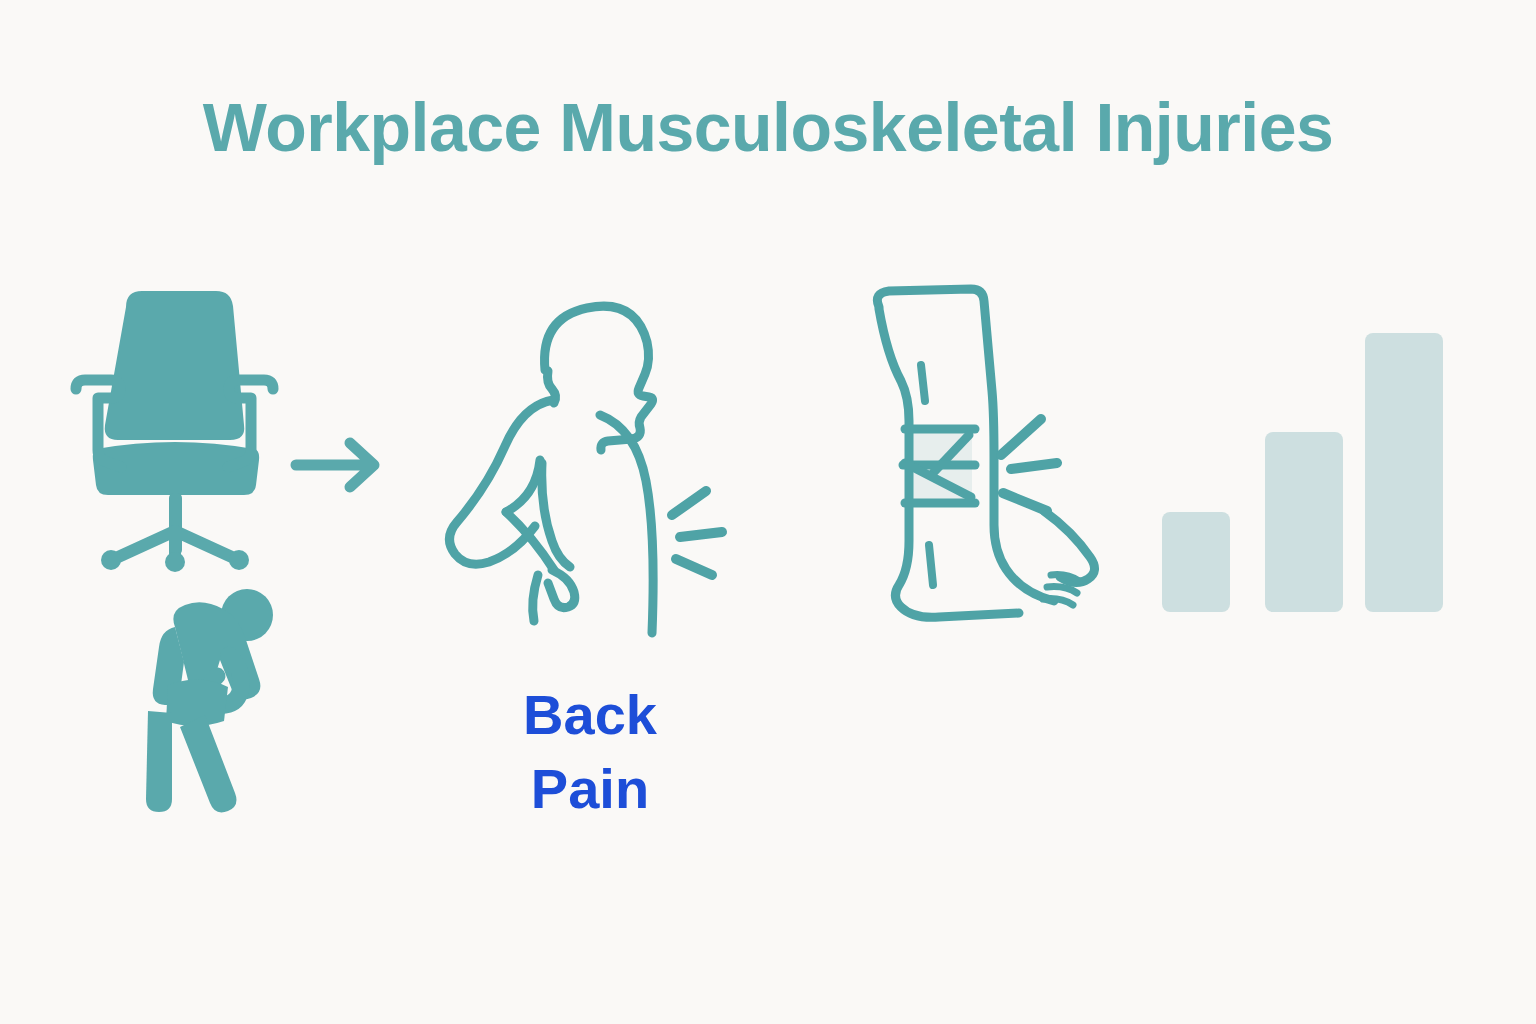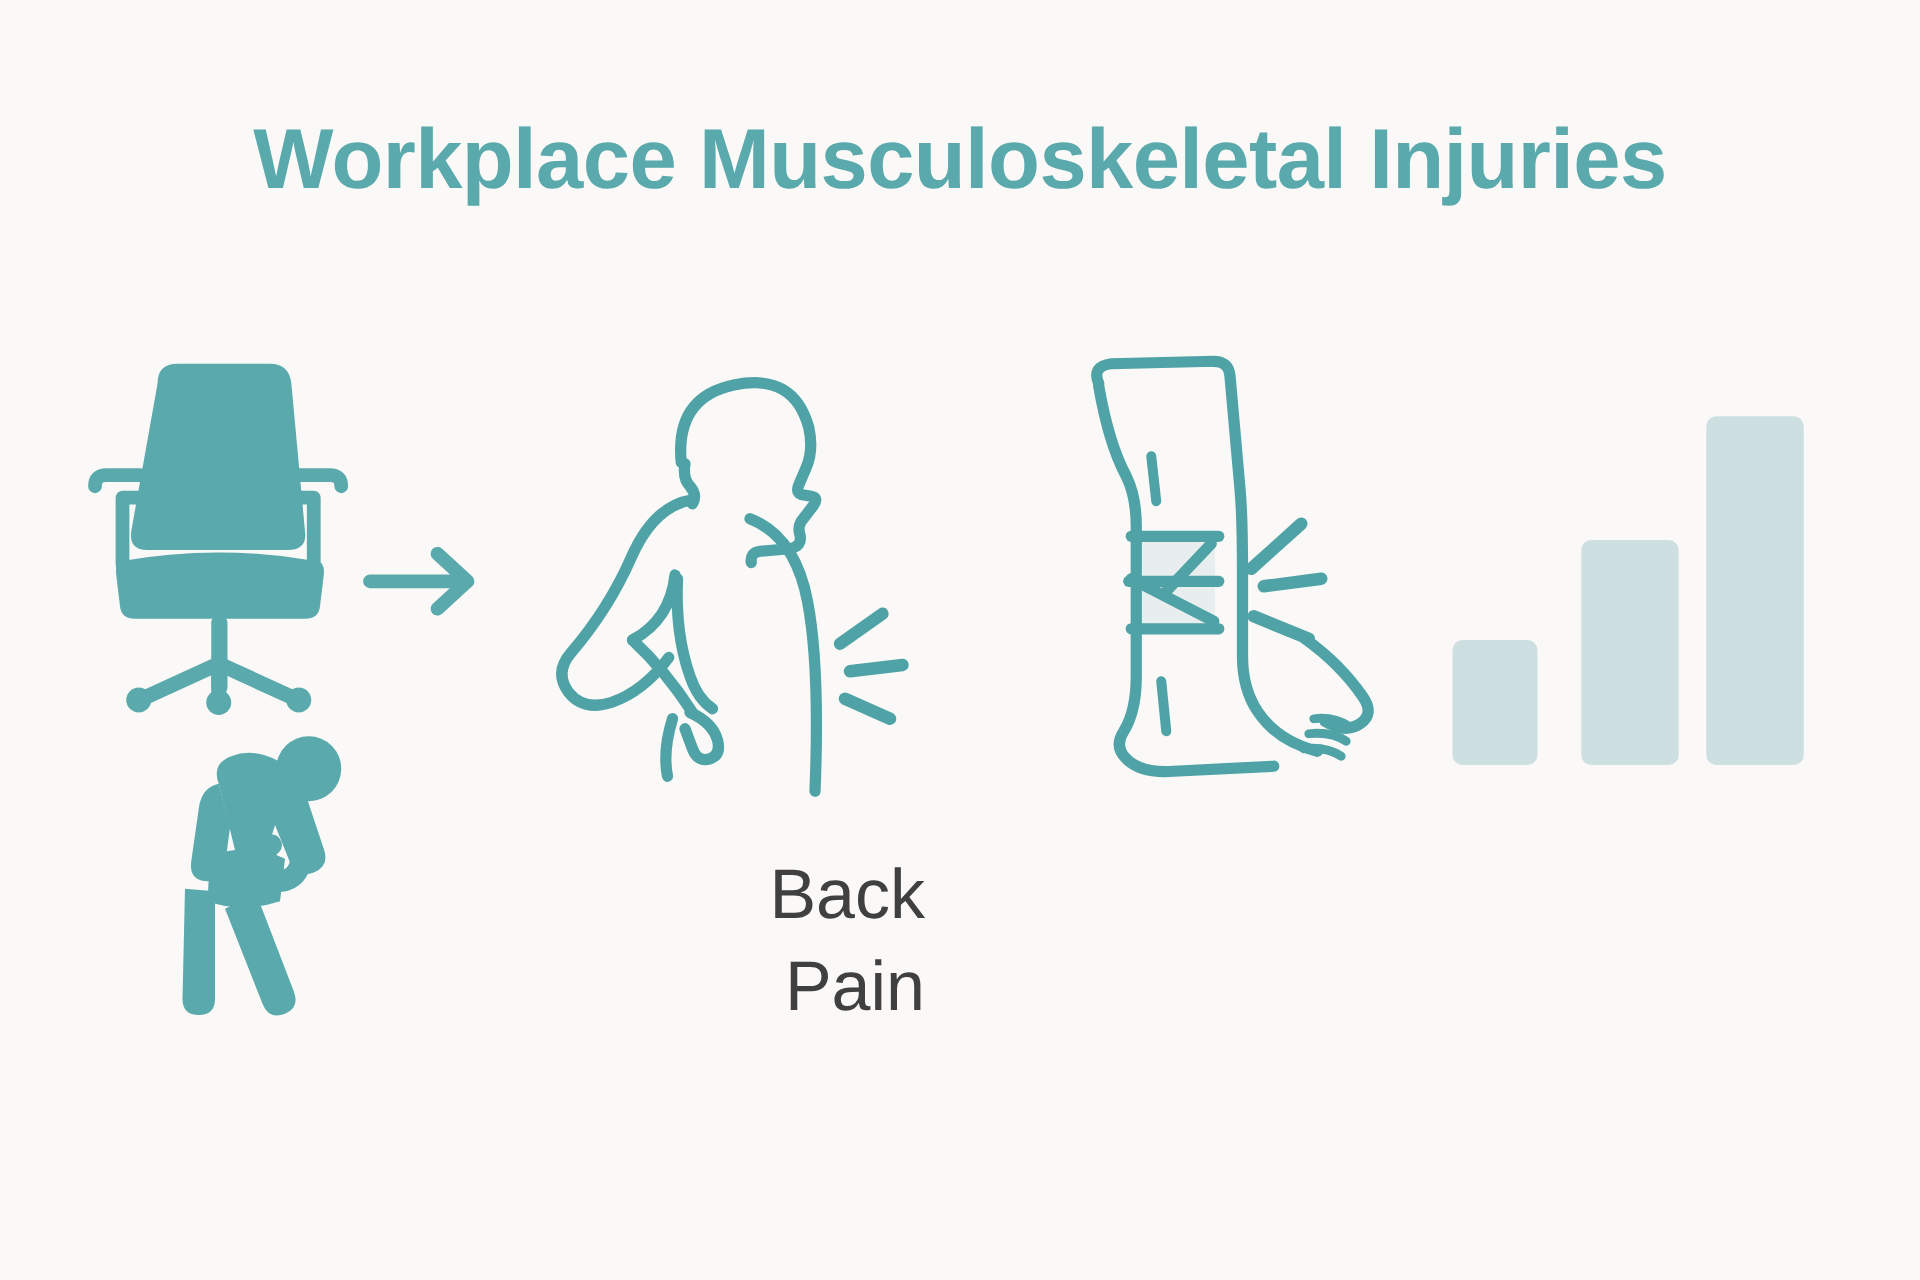--- a/index.html
+++ b/index.html
@@ -28,23 +28,23 @@
     font-size: 68px;
     font-weight: bold;
     letter-spacing: -0.5px;
     color: #5aa9ac;
     white-space: nowrap;
   }
   .label {
     position: absolute;
     font-family: "Liberation Sans", sans-serif;
     font-size: 56px;
-    font-weight: 400;
-    color: #404040;
-    text-align: right;
+    font-weight: 700;
+    color: #1d4ed8;
+    text-align: center;
     line-height: 1.32;
     white-space: pre-line;
   }
   #label-back-pain {
     left: 440px;
     top: 678px;
     width: 300px;
   }
   #label-tendonitis {
     left: 770px;

